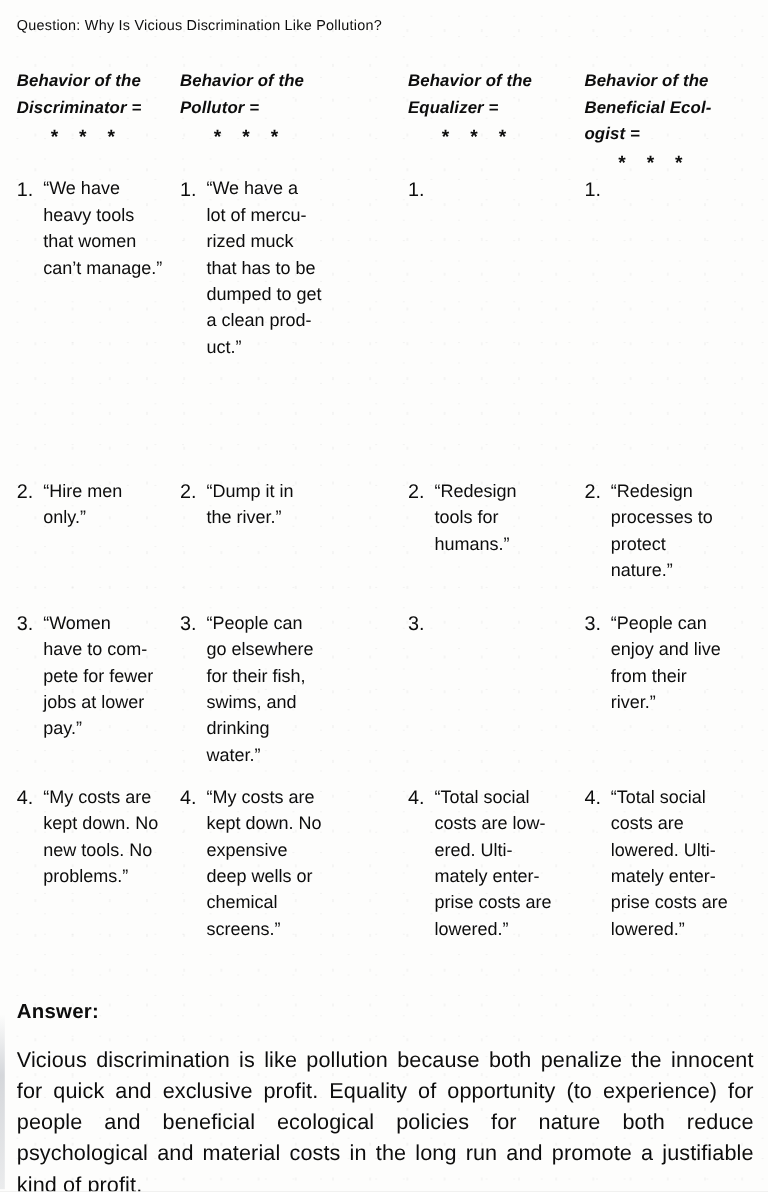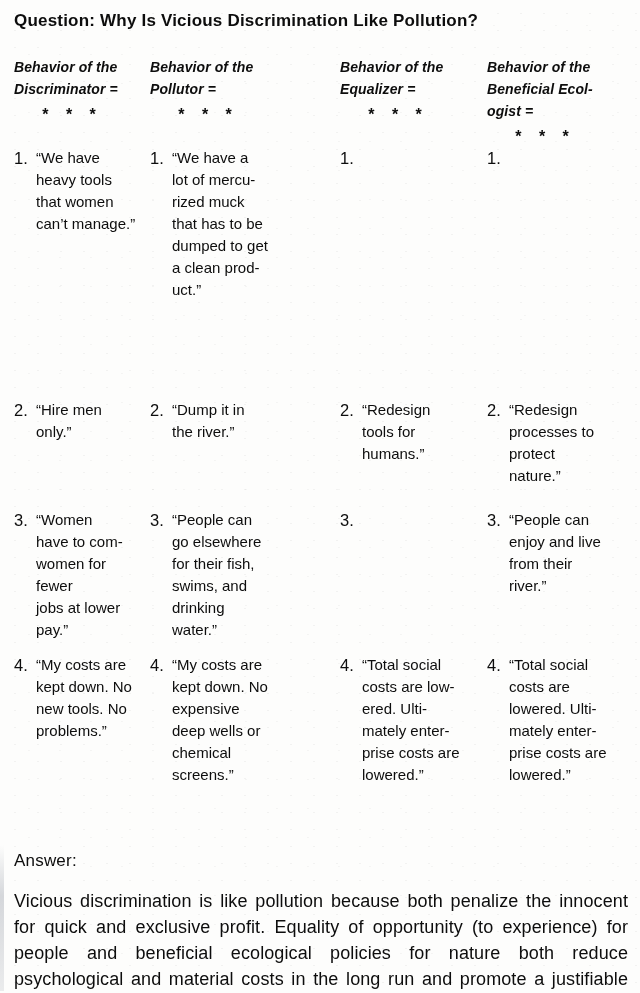--- a/index.html
+++ b/index.html
@@ -18,23 +18,23 @@
       radial-gradient(rgba(40,40,40,0.04) 1px, transparent 1px);
     background-size: 23px 17px, 31px 29px;
     background-position: 3px 5px, 14px 11px;
     color: #0d0d0d;
     font-family: "Liberation Sans", sans-serif;
     overflow: hidden;
     box-sizing: border-box;
     padding: 10px 10px 0 14px;
   }
   .question {
-    font-size: 17px;
-    line-height: 22px;
-    font-weight: bold;
+    font-size: 12px;
+    line-height: 22px;
+    font-weight: normal;
     letter-spacing: 0.2px;
   }
   .grid {
     display: grid;
     grid-template-columns: 136px 190px 147px 1fr;
     grid-template-rows: auto 252px 110px 145px auto;
     margin-top: 24px;
     align-items: start;
   }
   .header-cell {
@@ -66,24 +66,24 @@
     flex: 0 0 22px;
     font-size: 16.5px;
     line-height: 22px;
   }
   .item-text {
     font-size: 15px;
     line-height: 22px;
     white-space: pre-line;
   }
   .answer-label {
-    margin-top: 64px;
+    margin-top: 46px;
     font-size: 17px;
     line-height: 22px;
-    font-weight: normal;
+    font-weight: bold;
     letter-spacing: 0.2px;
   }
   .answer-text {
     margin-top: 16px;
     width: 614px;
     font-size: 18px;
     line-height: 26px;
     text-align: justify;
     letter-spacing: 0.1px;
   }
@@ -175,21 +175,21 @@
       <span class="item-text">“Redesign
 processes to
 protect
 nature.”</span>
     </div>
 
     <div class="item-cell">
       <span class="item-num">3.</span>
       <span class="item-text">“Women
 have to com-
-women for fewer
+pete for fewer
 jobs at lower
 pay.”</span>
     </div>
     <div class="item-cell">
       <span class="item-num">3.</span>
       <span class="item-text">“People can
 go elsewhere
 for their fish,
 swims, and
 drinking

